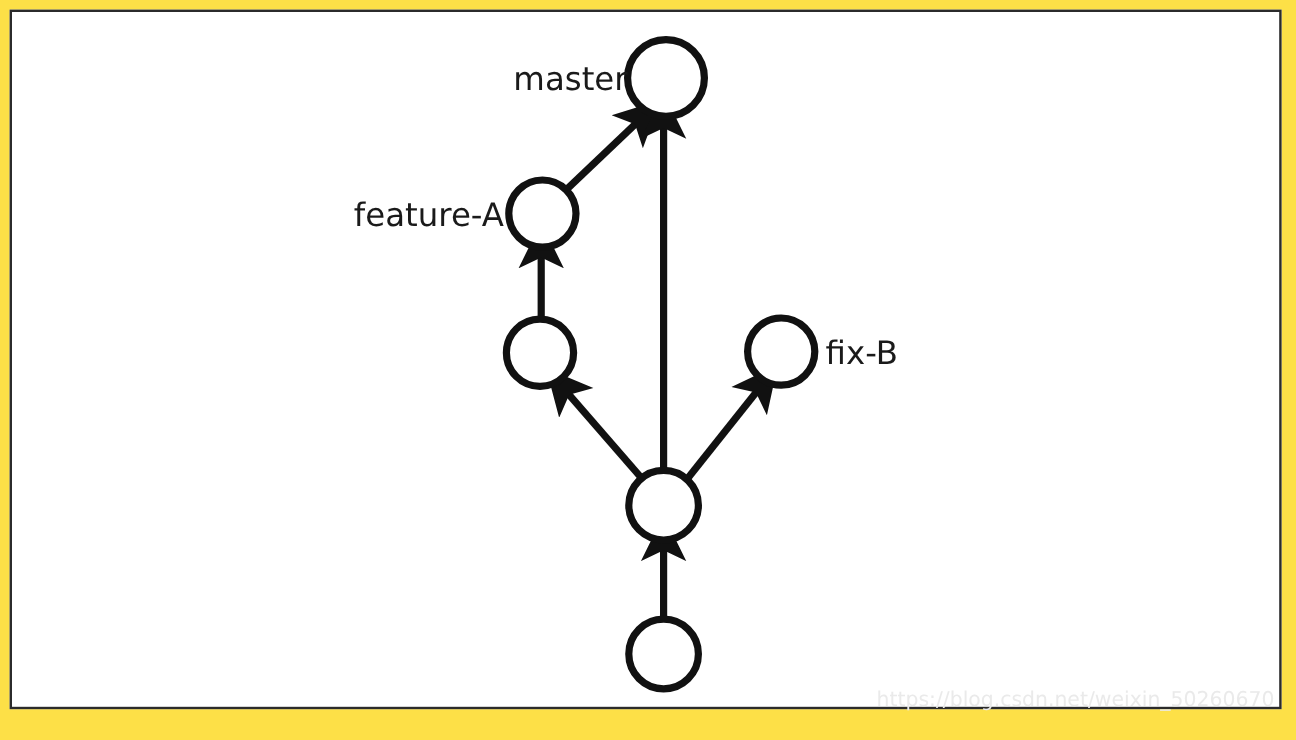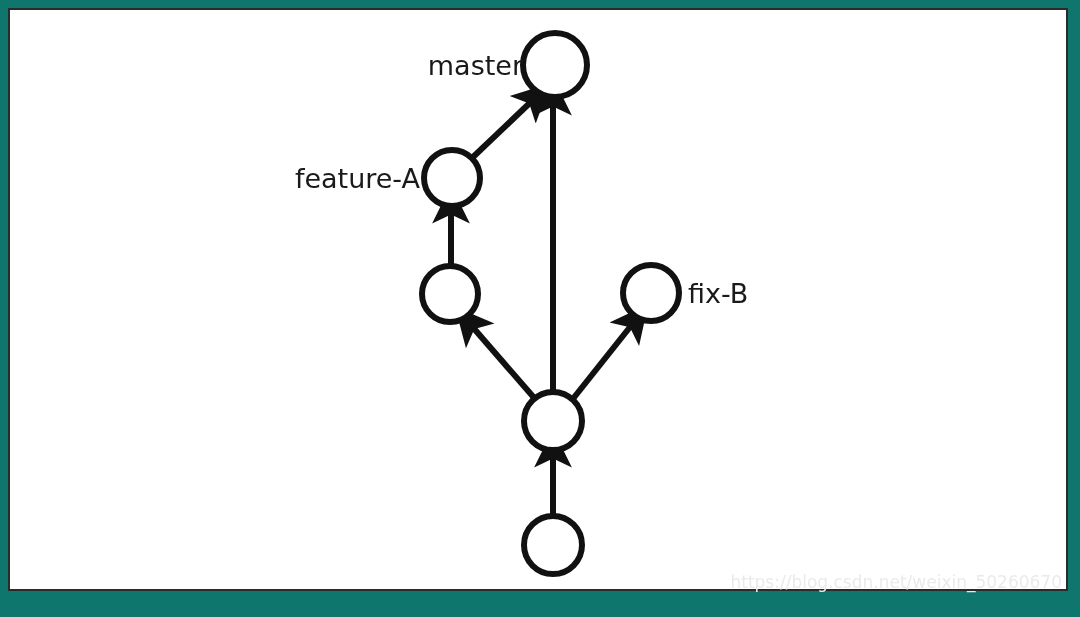--- a/index.html
+++ b/index.html
@@ -67,21 +67,21 @@
   .watermark {
     fill: #eaeaea;
     font-family: "DejaVu Sans", sans-serif;
     font-size: 17px;
     text-anchor: end;
   }
 </style>
 </head>
 <body>
 
-<div id="canvas" style="background: #0f766e;">
+<div id="canvas" style="background: #fde047;">
   <div id="frame" style="border-color: rgb(43, 43, 43);"></div>
 
   <svg id="diagram" viewBox="0 0 1080 617">
     <defs>
       <marker id="arrow" markerWidth="7" markerHeight="7" refX="2.6" refY="3.5" orient="auto" markerUnits="strokeWidth">
         <path class="arrow-head" d="M0,0.35 L6.4,3.5 L0,6.65 L1.5,3.5 Z"></path>
       </marker>
     </defs>
 
     <g id="edges-group">

